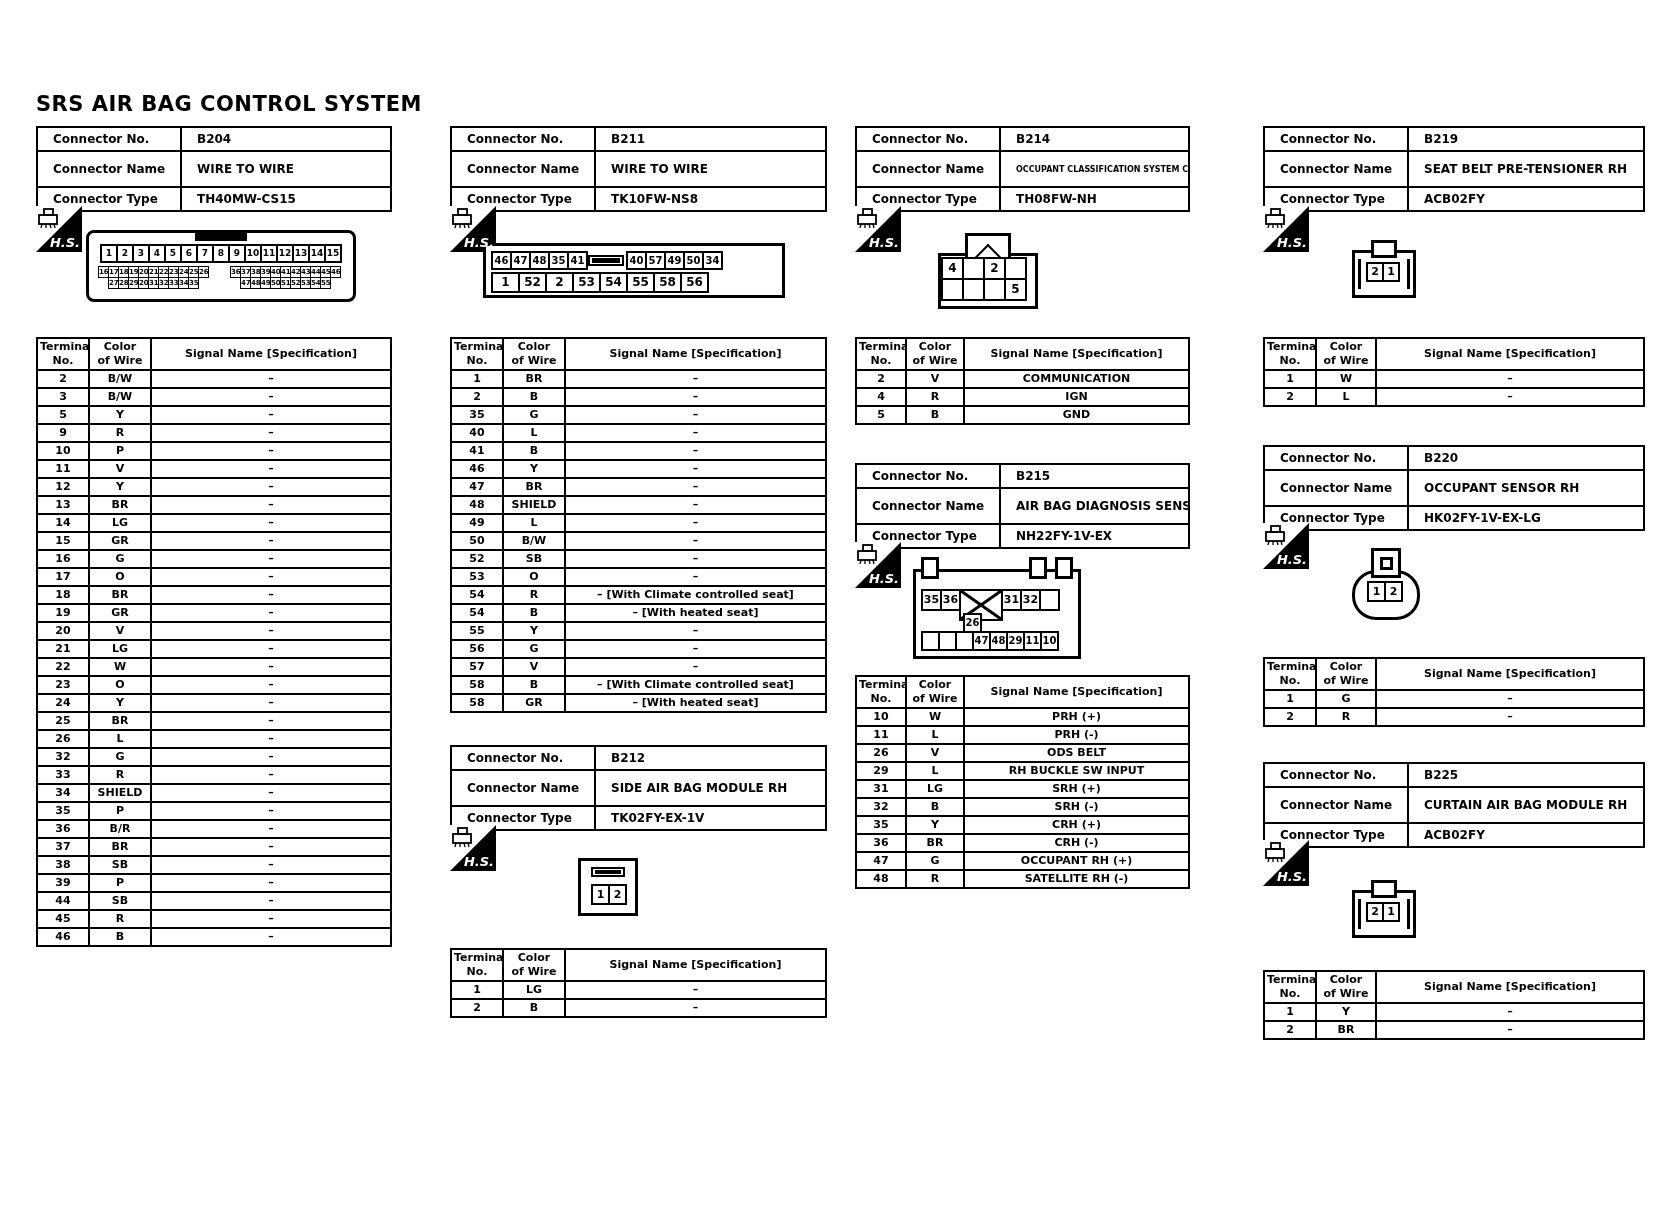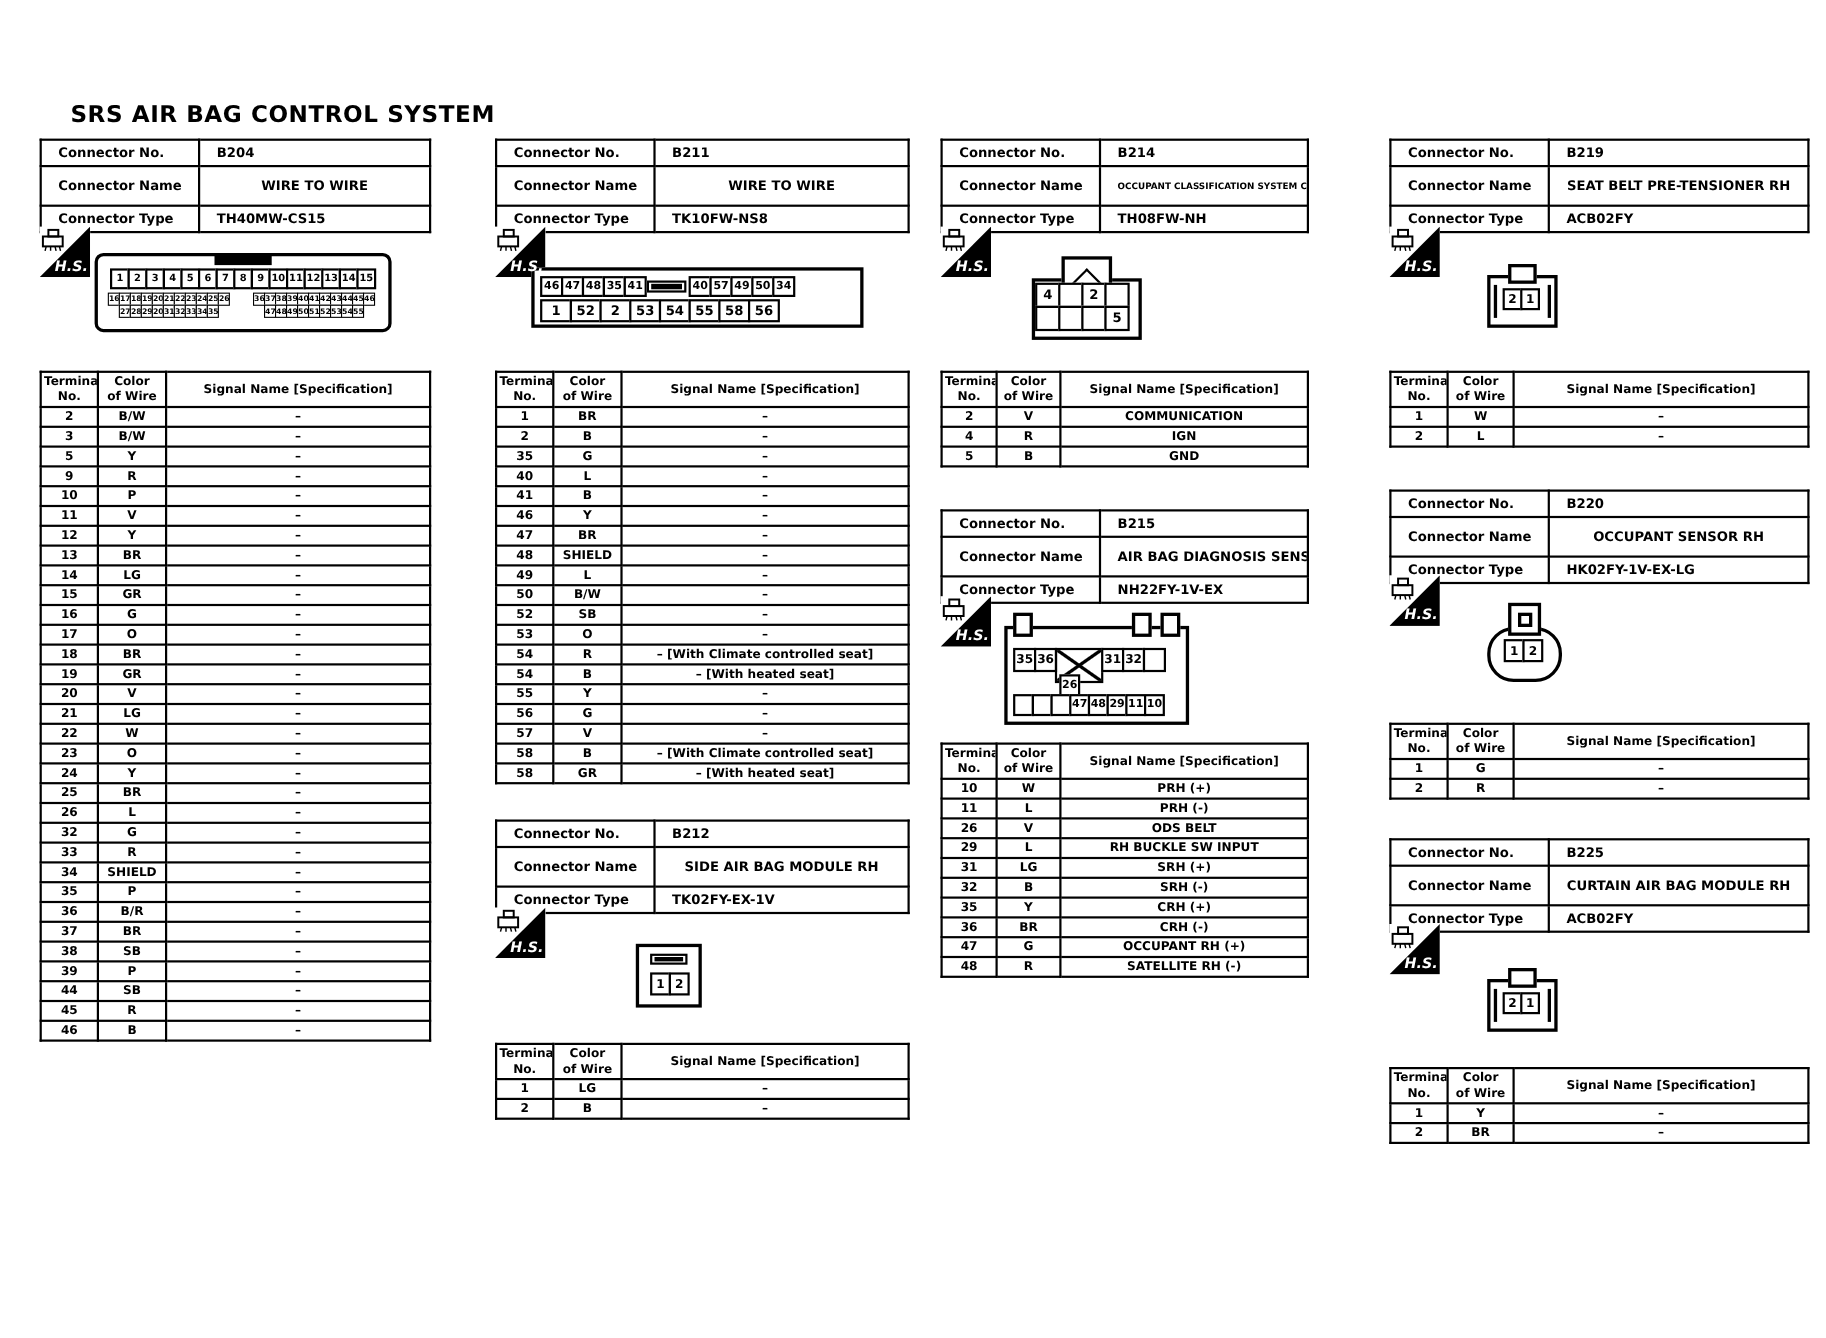--- a/index.html
+++ b/index.html
@@ -1,28 +1,28 @@
 <!DOCTYPE html>
 <html><head>
 <meta charset="utf-8">
 <style>
   html,body { margin:0; padding:0; background:#fff; }
   .page {
     position:relative; width:1660px; height:1216px; background:#fff; overflow:hidden;
     font-family:"DejaVu Sans", sans-serif; color:#000;
   }
   .page-title {
-    position:absolute; left:36px; top:92px; font-size:21px; font-weight:bold; letter-spacing:0.5px;margin-left:28px;
+    position:absolute; left:36px; top:92px; font-size:21px; font-weight:bold; letter-spacing:0.5px;
   }
   
   table.info { position:absolute; border-collapse:collapse; table-layout:fixed; background:#fff; }
   table.info td { border:2px solid #000; font-size:12px; font-weight:bold; padding:0 15px; overflow:hidden; white-space:nowrap; }
   table.info td.il { width:112px; }
   table.info tr.r1 td { height:22px; }
-  table.info tr.r2 td { height:34px;text-align:center; }
+  table.info tr.r2 td { height:34px; }
   table.info tr.r3 td { height:22px; }
   td.small-name { font-size:8px !important; letter-spacing:0; }
   
   table.term { position:absolute; border-collapse:collapse; table-layout:fixed; background:#fff; }
   table.term th, table.term td {
     border:2px solid #000; font-size:11px; font-weight:bold; text-align:center;
     padding:1px 2px; overflow:hidden; white-space:nowrap;
   }
   table.term th { height:15px; line-height:14px; }
   table.term td { height:14px; line-height:14px; }

